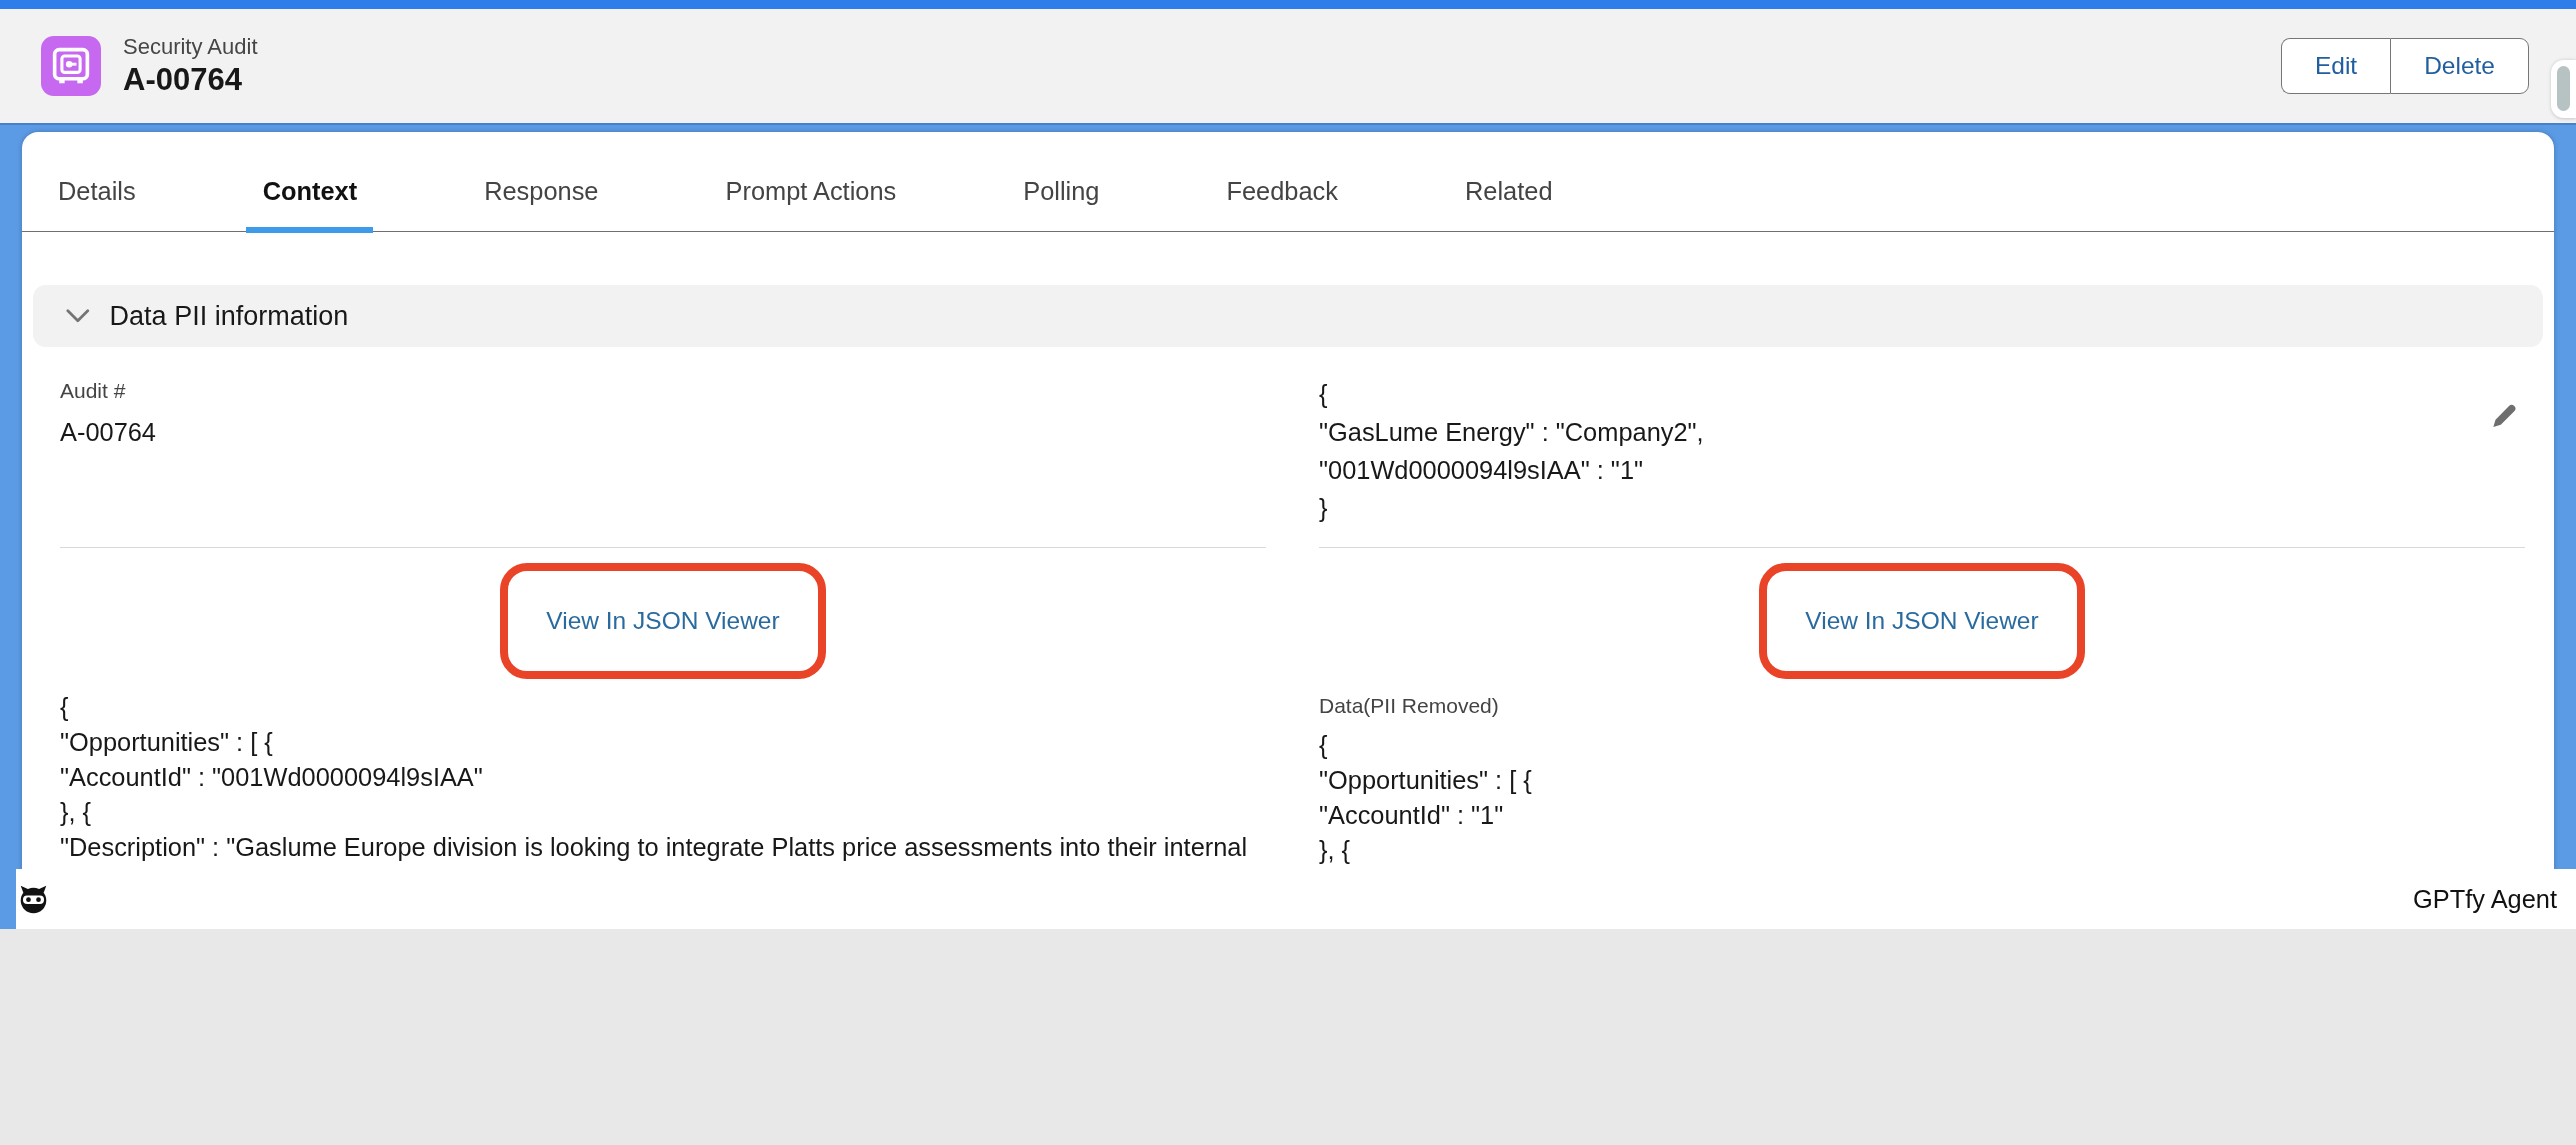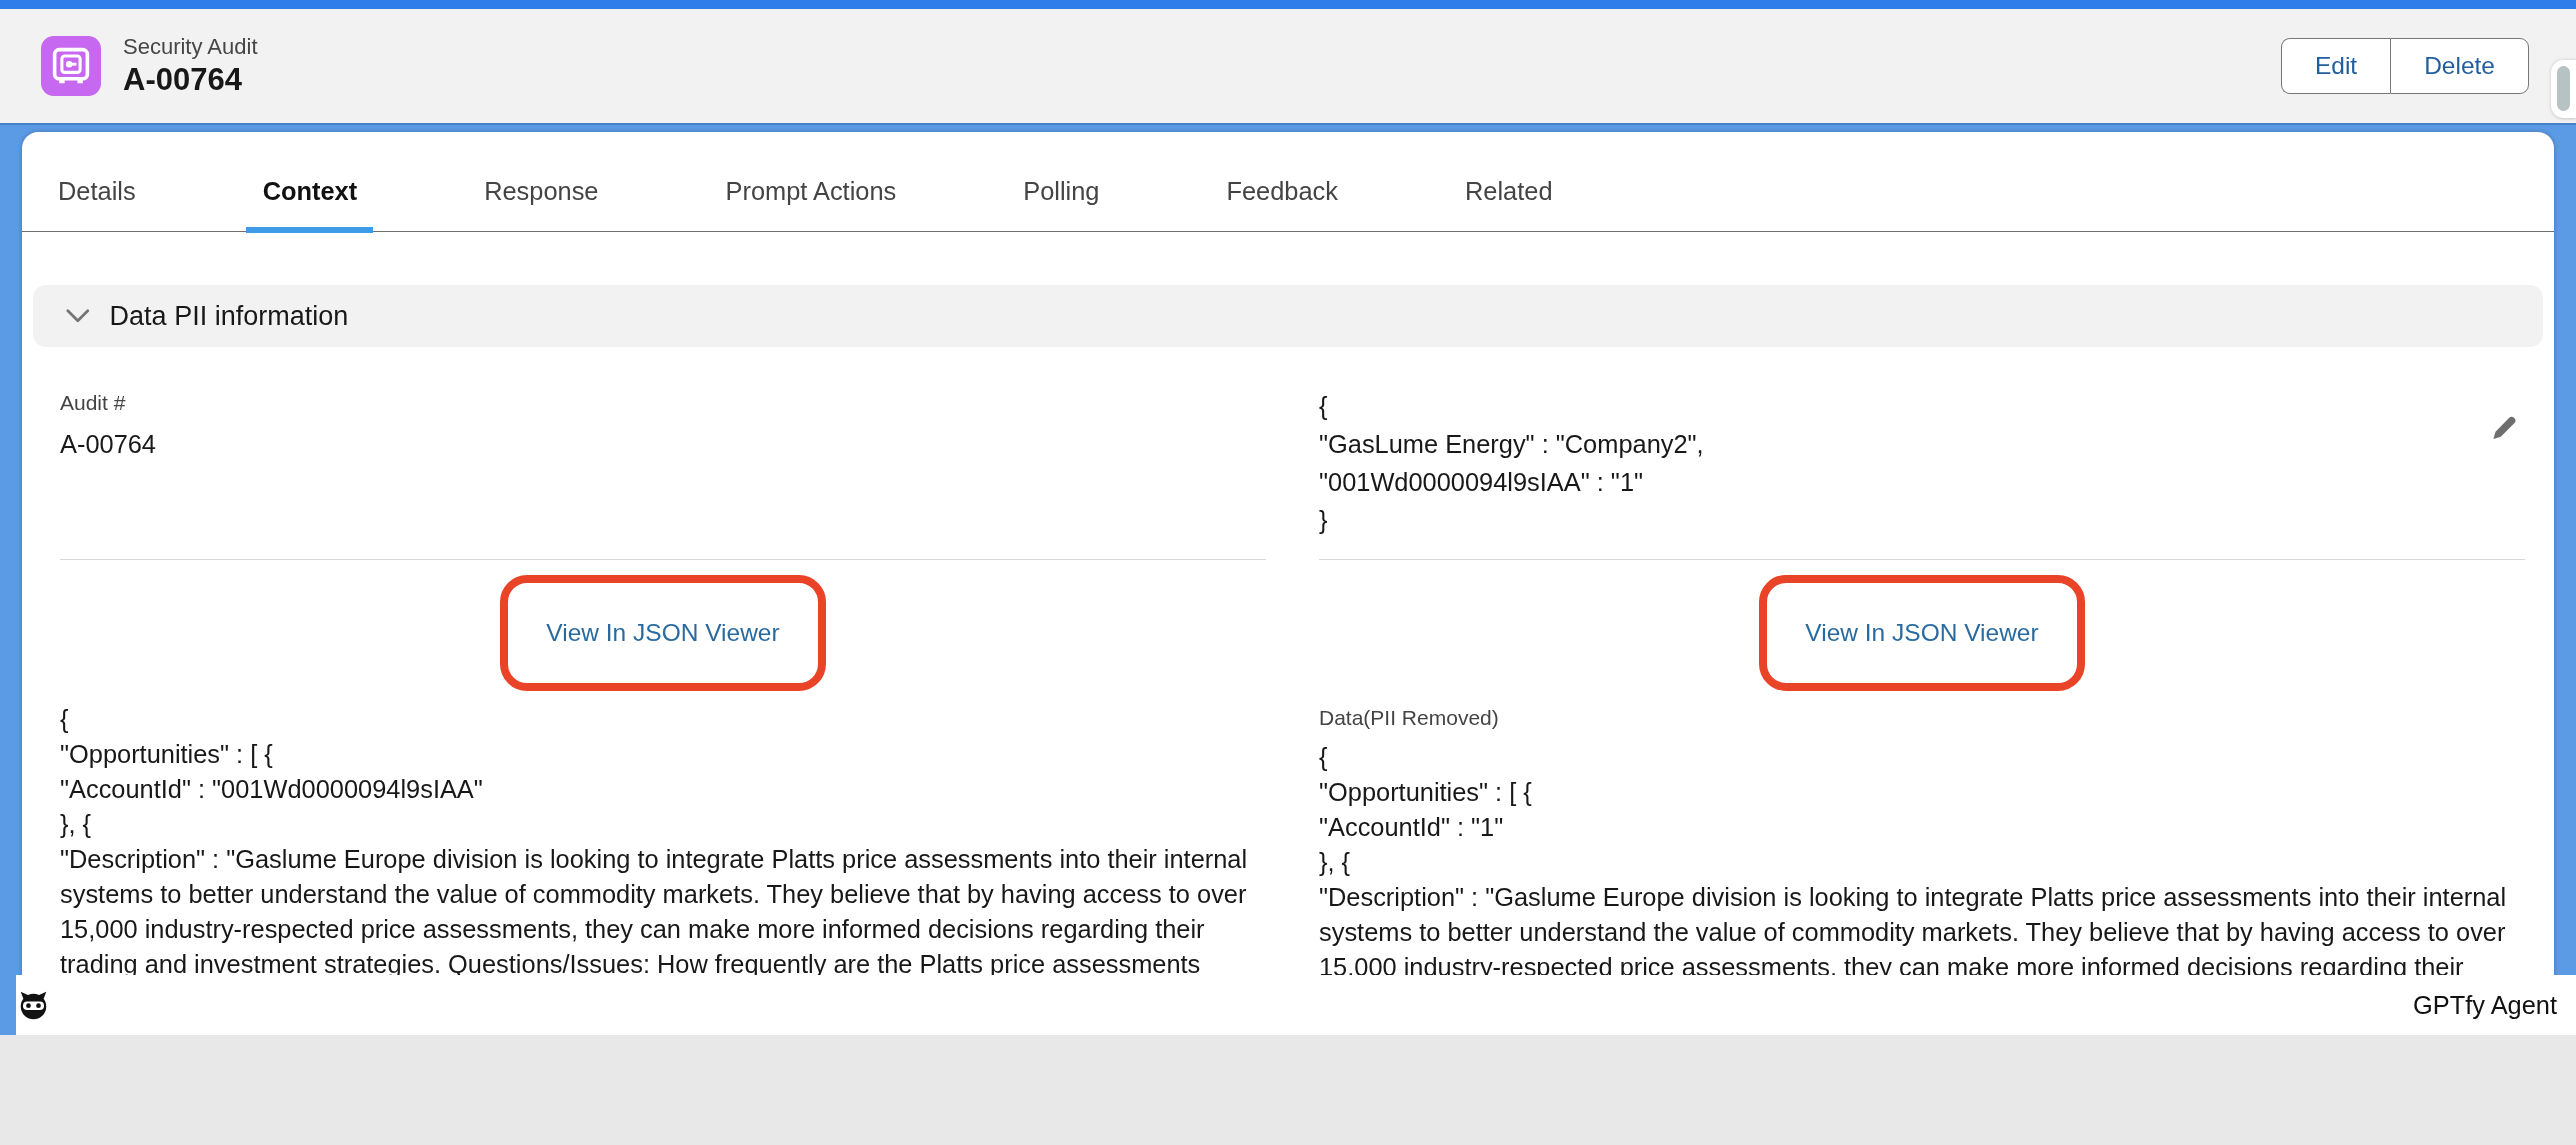--- a/index.html
+++ b/index.html
@@ -1,17 +1,17 @@
 <!DOCTYPE html>
 <html style="font-size:14.5px"><head>
 <meta charset="utf-8">
 <style>
   html,body{margin:0;padding:0;background:#e8e8e8;}
   *{box-sizing:border-box;font-family:"Liberation Sans",sans-serif;}
-  .stage{position:relative;width:2576px;height:1035px;overflow:hidden;background:#7f1d1d;text-decoration:underline;}
+  .stage{position:relative;width:2576px;height:929px;overflow:hidden;background:#7f1d1d;text-decoration:underline;}
 
   
   .top-bar{position:absolute;top:0;left:0;width:100%;height:9px;background:#2e7dea;}
 
   
   .header{position:absolute;top:9px;left:0;width:100%;height:114px;background:#f3f2f2;display:flex;align-items:center;padding-left:41px;}
   .record-icon{width:60px;height:60px;border-radius:12.7px;background:#c668f0;display:flex;align-items:center;justify-content:center;flex:0 0 auto;}
   .titles{margin-left:22px;display:flex;flex-direction:column;gap:3.6px;}
   .record-type{font-size:22px;color:#464646;line-height:23.6px;}
   .record-id{font-size:31px;font-weight:bold;color:#181818;line-height:35px;}
@@ -39,21 +39,21 @@
   .tabs{display:flex;padding:45px 0 0 36px;border-bottom:1.8px solid #6f6f6f;gap:36px;}
   .tab{font-size:25.4px;color:#444;padding-bottom:25.4px;margin-right:91px;position:relative;cursor:pointer;white-space:nowrap;}
   .tab.active{color:#111;font-weight:bold;}
   .tab.active::after{content:"";position:absolute;left:-16.3px;right:-16.3px;bottom:-1.8px;height:6.4px;background:#3d9be9;}
 
   
   .section-bar{margin:53px 11px 0 11px;height:62px;background:#f3f2f2;border-radius:12.7px;display:flex;align-items:center;padding-left:33px;gap:20px;cursor:pointer;}
   .section-title{font-size:27px;color:#181818;}
 
   
-  .fields{margin:40px 29px 0 38px;display:grid;grid-template-columns:1fr 1fr;column-gap:53px;}
+  .fields{margin:28px 29px 0 38px;display:grid;grid-template-columns:1fr 1fr;column-gap:53px;}
   .cell{position:relative;}
   .cell.row1{border-bottom:0.9px solid #d9d9d9;padding-bottom:20px;}
   .field-label{font-size:21px;color:#444;margin-top:1.8px;margin-bottom:9px;line-height:27px;}
   .field-value{font-size:25.4px;color:#181818;line-height:38px;}
   .json-lines{font-size:25.4px;color:#181818;line-height:38px;white-space:pre-line;}
   .json-lines.tight{line-height:35px;}
   .pencil{position:absolute;right:5.4px;top:27px;width:31px;height:31px;cursor:pointer;}
 
   .viewer-cell{display:flex;justify-content:center;align-items:flex-start;padding-top:14.5px;}
   .red-box{border:8.2px solid #ea4428;border-radius:27px;padding:36px 38px;background:transparent;}

